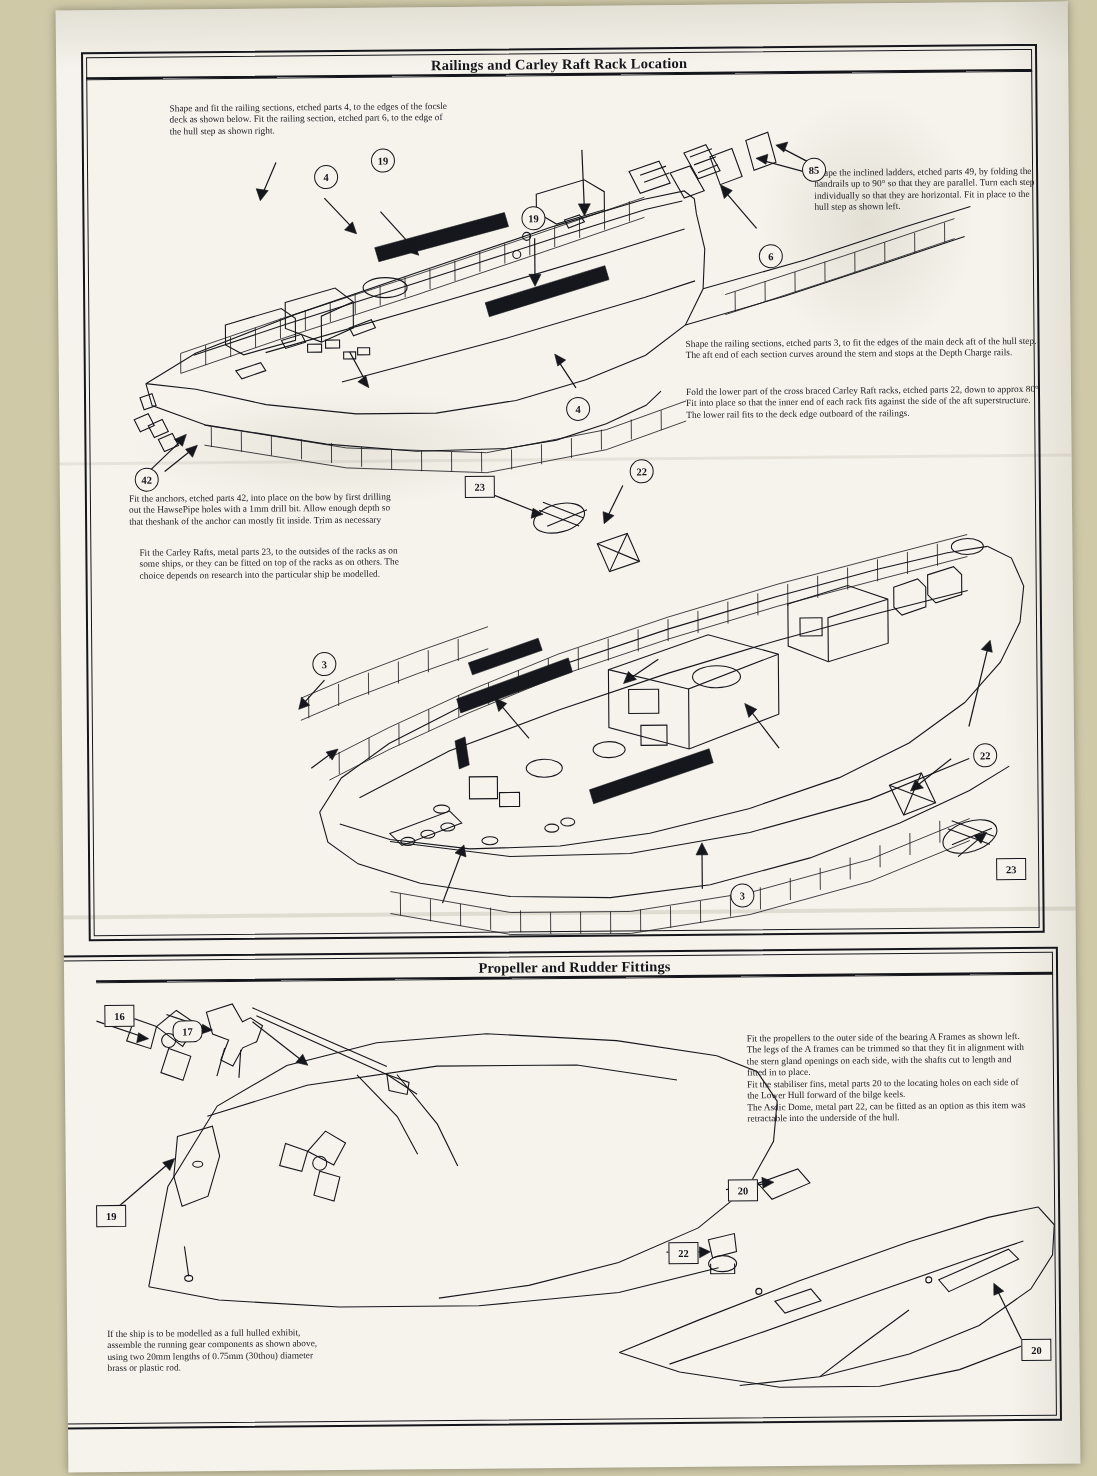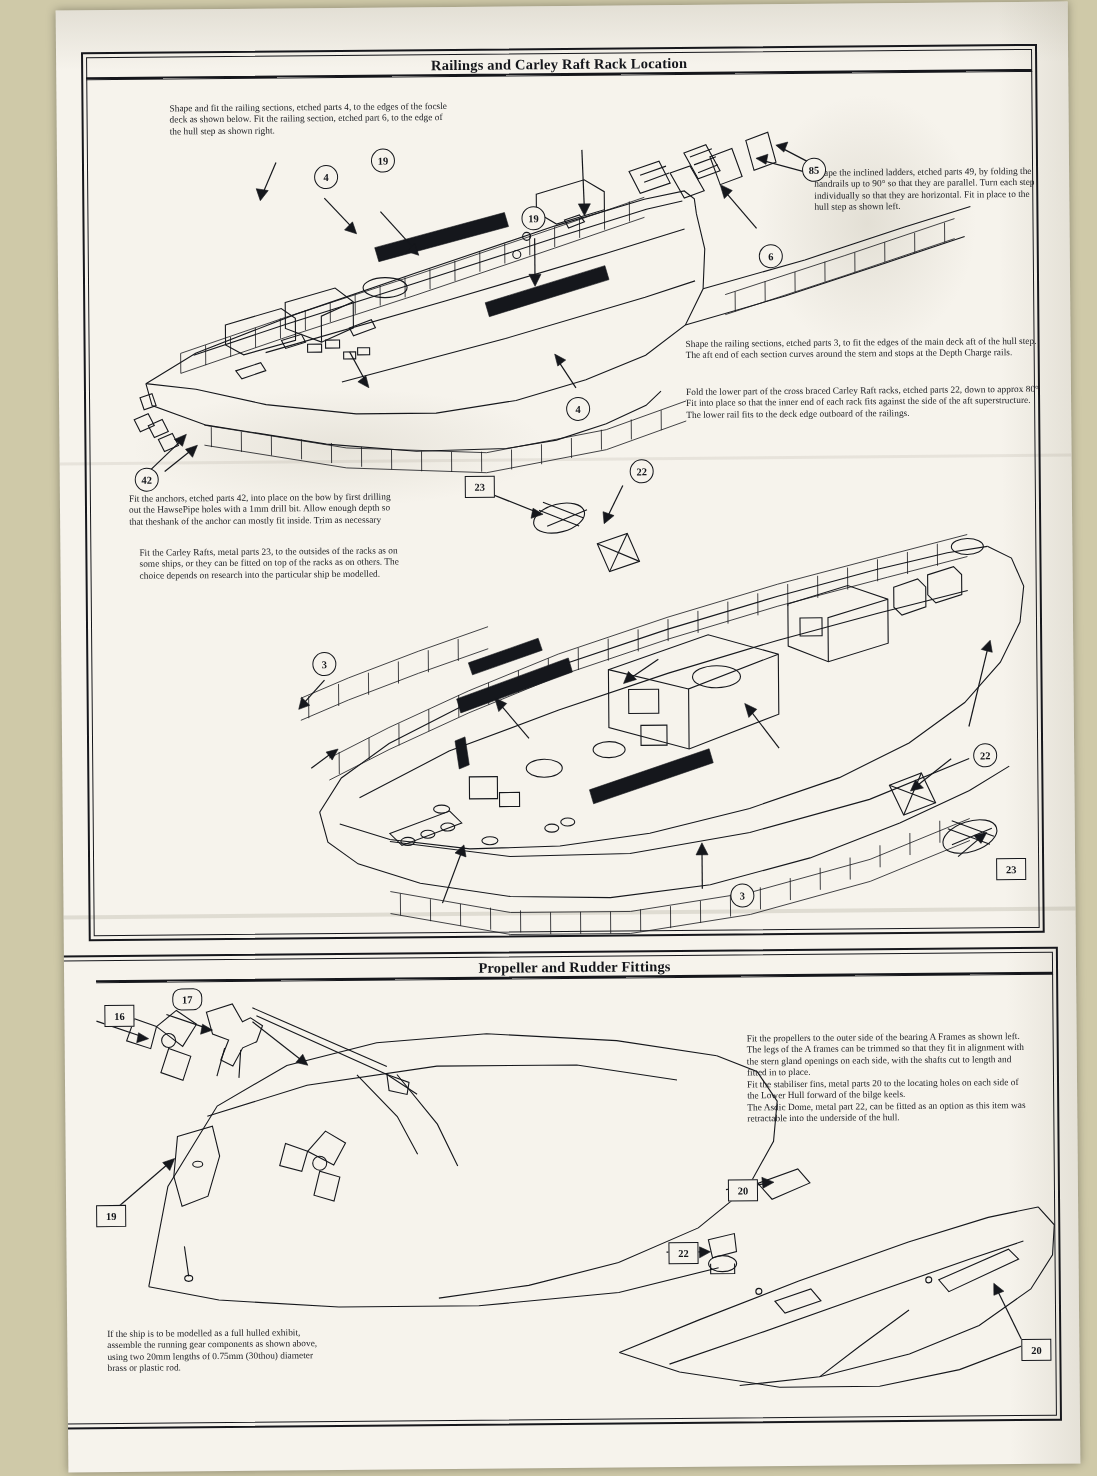--- a/index.html
+++ b/index.html
@@ -414,20 +414,20 @@
 Fit the stabiliser fins, metal parts 20 to the locating holes on each side of
 the Lower Hull forward of the bilge keels.
 The Asdic Dome, metal part 22, can be fitted as an option as this item was
 retractable into the underside of the hull.</div>
     <div class="txt" style="left:48px;top:372px;width:300px;">If the ship is to be modelled as a full hulled exhibit,
 assemble the running gear components as shown above,
 using two 20mm lengths of 0.75mm (30thou) diameter
 brass or plastic rod.</div>
 
     <div class="sq" style="left:48px;top:48px;">16</div>
-    <div class="sq" style="left:116px;top:32px;border-radius:9px;">17</div>
+    <div class="sq" style="left:116px;top:64px;border-radius:9px;">17</div>
     <div class="sq" style="left:38px;top:248px;">19</div>
     <div class="sq" style="left:670px;top:228px;">20</div>
     <div class="sq" style="left:610px;top:290px;">22</div>
     <div class="sq" style="left:962px;top:390px;">20</div>
   </div>
 
 </div>
 
 </body></html>

